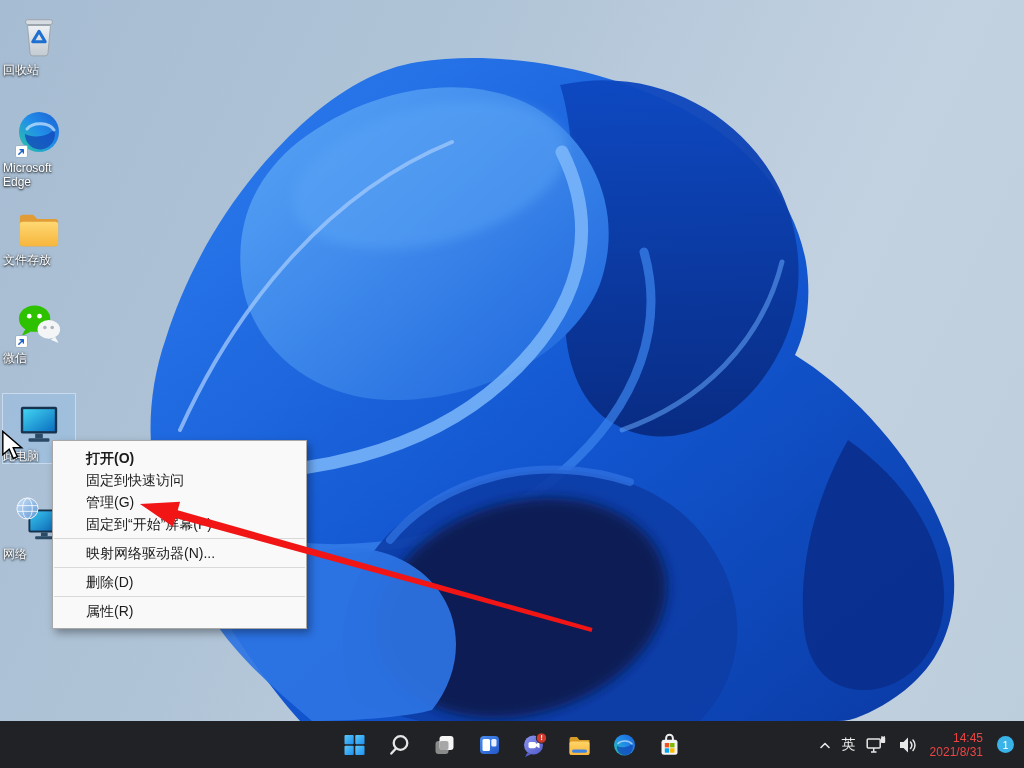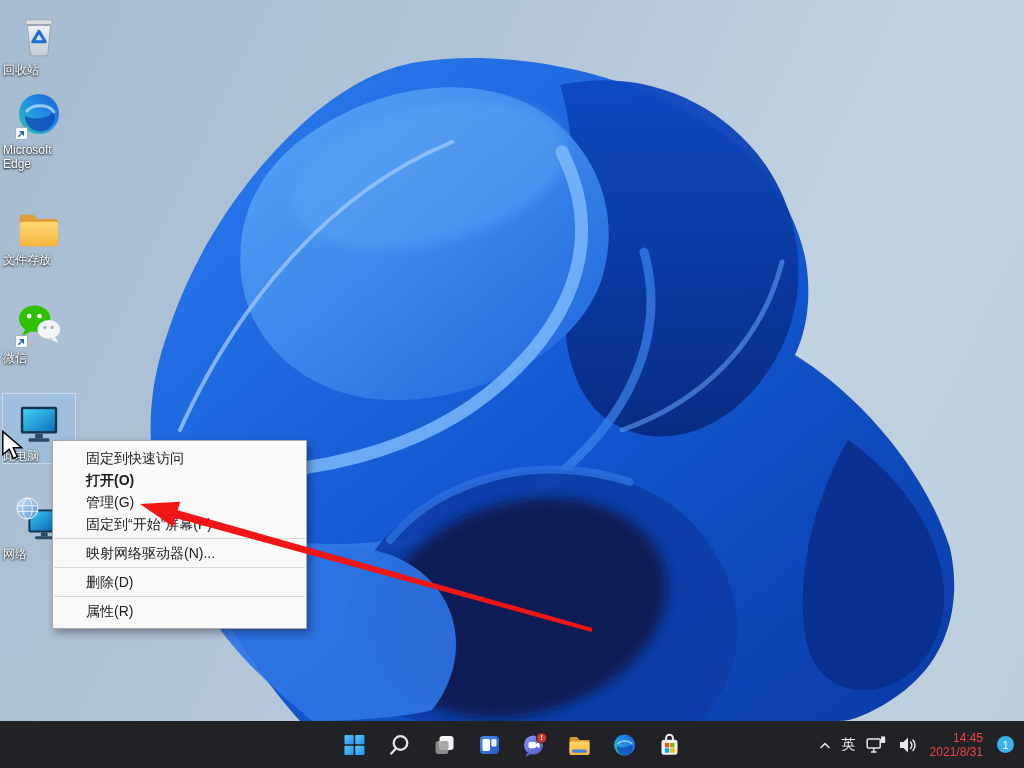--- a/index.html
+++ b/index.html
@@ -103,21 +103,21 @@
           </linearGradient>
         </defs>
       <rect x="10" y="6" width="28" height="5" rx="2.2" fill="#d6dce1" stroke="#9aa3ab" stroke-width="1"></rect>
       <path d="M12 12 h24 l-2.6 29 a3 3 0 0 1 -3 2.7 h-12.8 a3 3 0 0 1 -3 -2.7 Z" fill="url(#binG)" stroke="#9aa3ab" stroke-width="1"></path>
       <path d="M24 18 l6.5 11 h-13 Z" fill="none" stroke="#1f6fd0" stroke-width="3.2" stroke-linejoin="round"></path>
     </svg>
   </div>
   <div class="lbl">回收站</div>
 </div>
 
-<div class="icon-cell" style="top:88px">
+<div class="icon-cell" style="top:106px">
   <div class="ig">
     <svg width="48" height="48" viewBox="0 0 48 48">
       <defs>
           <linearGradient id="edG" x1="0" y1="1" x2="1" y2="0">
         <stop offset="0" stop-color="#2bc8a0"></stop>
             <stop offset=".5" stop-color="#2190e8"></stop>
             <stop offset="1" stop-color="#1b5fd6"></stop>
           </linearGradient>
         </defs>
       <circle cx="24" cy="22" r="20" fill="url(#edG)"></circle>
@@ -207,22 +207,22 @@
       <rect x="21" y="42" width="19" height="3" rx="1" fill="#2a4a66"></rect>
       <circle cx="13" cy="13" r="11" fill="url(#glG)" stroke="#f2f7fc" stroke-width="1"></circle>
       <ellipse cx="13" cy="13" rx="5" ry="10.5" fill="none" stroke="#ffffff" stroke-width="1" opacity=".8"></ellipse>
       <path d="M2.8 10 h20.4 M2.8 16 h20.4" stroke="#ffffff" stroke-width="1" opacity=".8" fill="none"></path>
     </svg>
   </div>
   <div class="lbl">网络</div>
 </div>
 
 <div class="context-menu">
+  <div class="menu-item bold">打开(O)</div>
   <div class="menu-item">固定到快速访问</div>
-  <div class="menu-item bold">打开(O)</div>
   <div class="menu-item">管理(G)</div>
   <div class="menu-item">固定到“开始”屏幕(P)</div>
   <div class="menu-sep"></div>
   <div class="menu-item">映射网络驱动器(N)...</div>
   <div class="menu-sep"></div>
   <div class="menu-item">删除(D)</div>
   <div class="menu-sep"></div>
   <div class="menu-item">属性(R)</div>
 </div>
 

